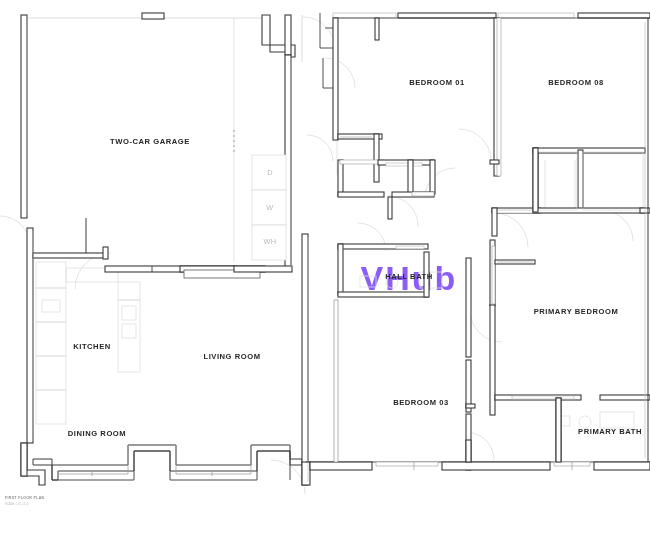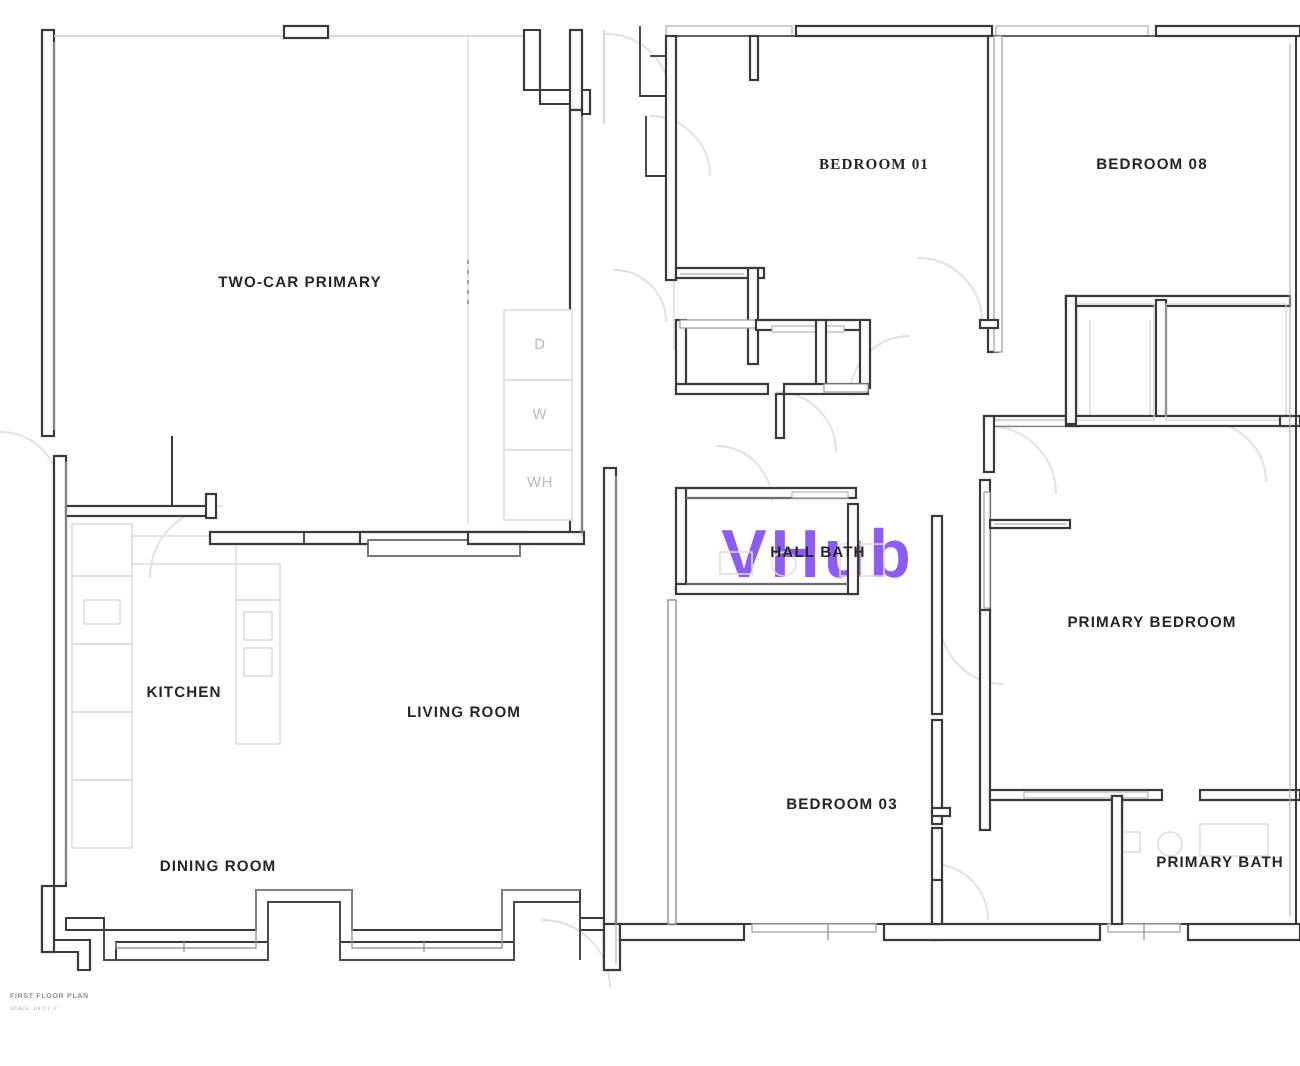--- a/index.html
+++ b/index.html
@@ -283,25 +283,25 @@
     <g stroke="#b5b5b5" stroke-width="0.6" fill="none">
       <path d="M27 21 L27 215"></path>
       <path d="M291 58 L291 268"></path>
       <path d="M33 231 L33 441"></path>
       <path d="M308 238 L308 482"></path>
       <path d="M645 22 L645 458"></path>
     </g>
 
   </svg>
 
-  <div class="room-label" style="left:150px; top:141px;">TWO-CAR PRIMARY</div>
+  <div class="room-label" style="left:150px; top:141px;">TWO-CAR GARAGE</div>
   <div class="room-label" style="left:92px;  top:346px;text-align:center;">KITCHEN</div>
-  <div class="room-label" style="left:109px;  top:433px;">DINING ROOM</div>
+  <div class="room-label" style="left:97px;  top:433px;">DINING ROOM</div>
   <div class="room-label" style="left:232px; top:356px;">LIVING ROOM</div>
-  <div class="room-label" style="left:437px; top:82px;font-family:Liberation Serif, serif;">BEDROOM 01</div>
+  <div class="room-label" style="left:437px; top:82px;">BEDROOM 01</div>
   <div class="room-label" style="left:576px; top:82px;">BEDROOM 08</div>
   <div class="room-label" style="left:409px; top:276px;">HALL BATH</div>
   <div class="room-label" style="left:421px; top:402px;">BEDROOM 03</div>
   <div class="room-label" style="left:576px; top:311px;">PRIMARY BEDROOM</div>
   <div class="room-label" style="left:610px; top:431px;">PRIMARY BATH</div>
 
   <div class="appliance-label" style="left:270px; top:172px;">D</div>
   <div class="appliance-label" style="left:270px; top:207px;">W</div>
   <div class="appliance-label" style="left:270px; top:241px;">WH</div>
 

